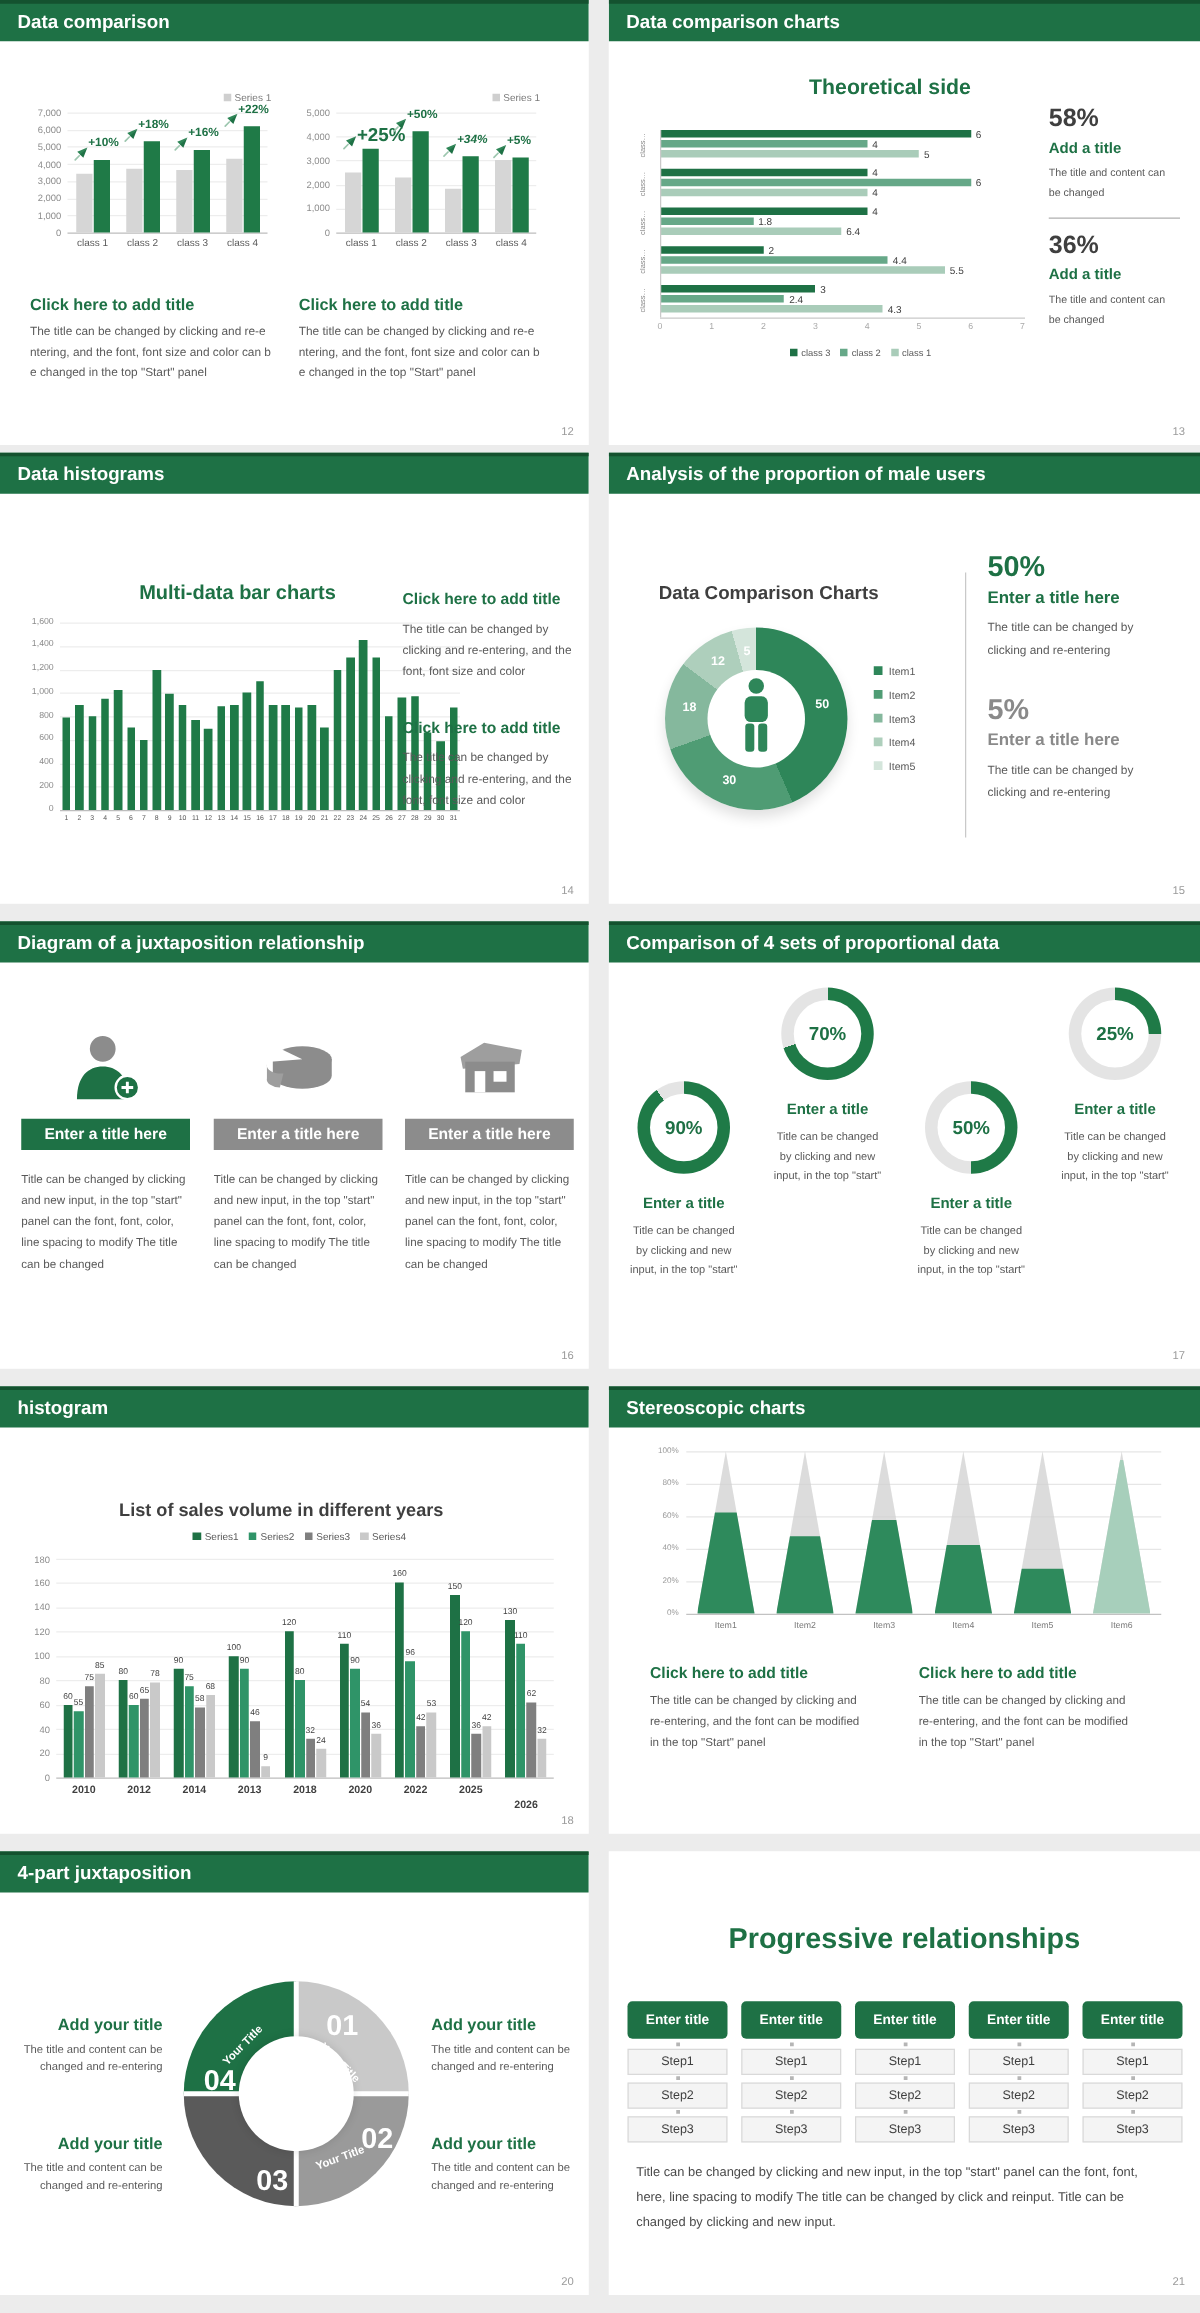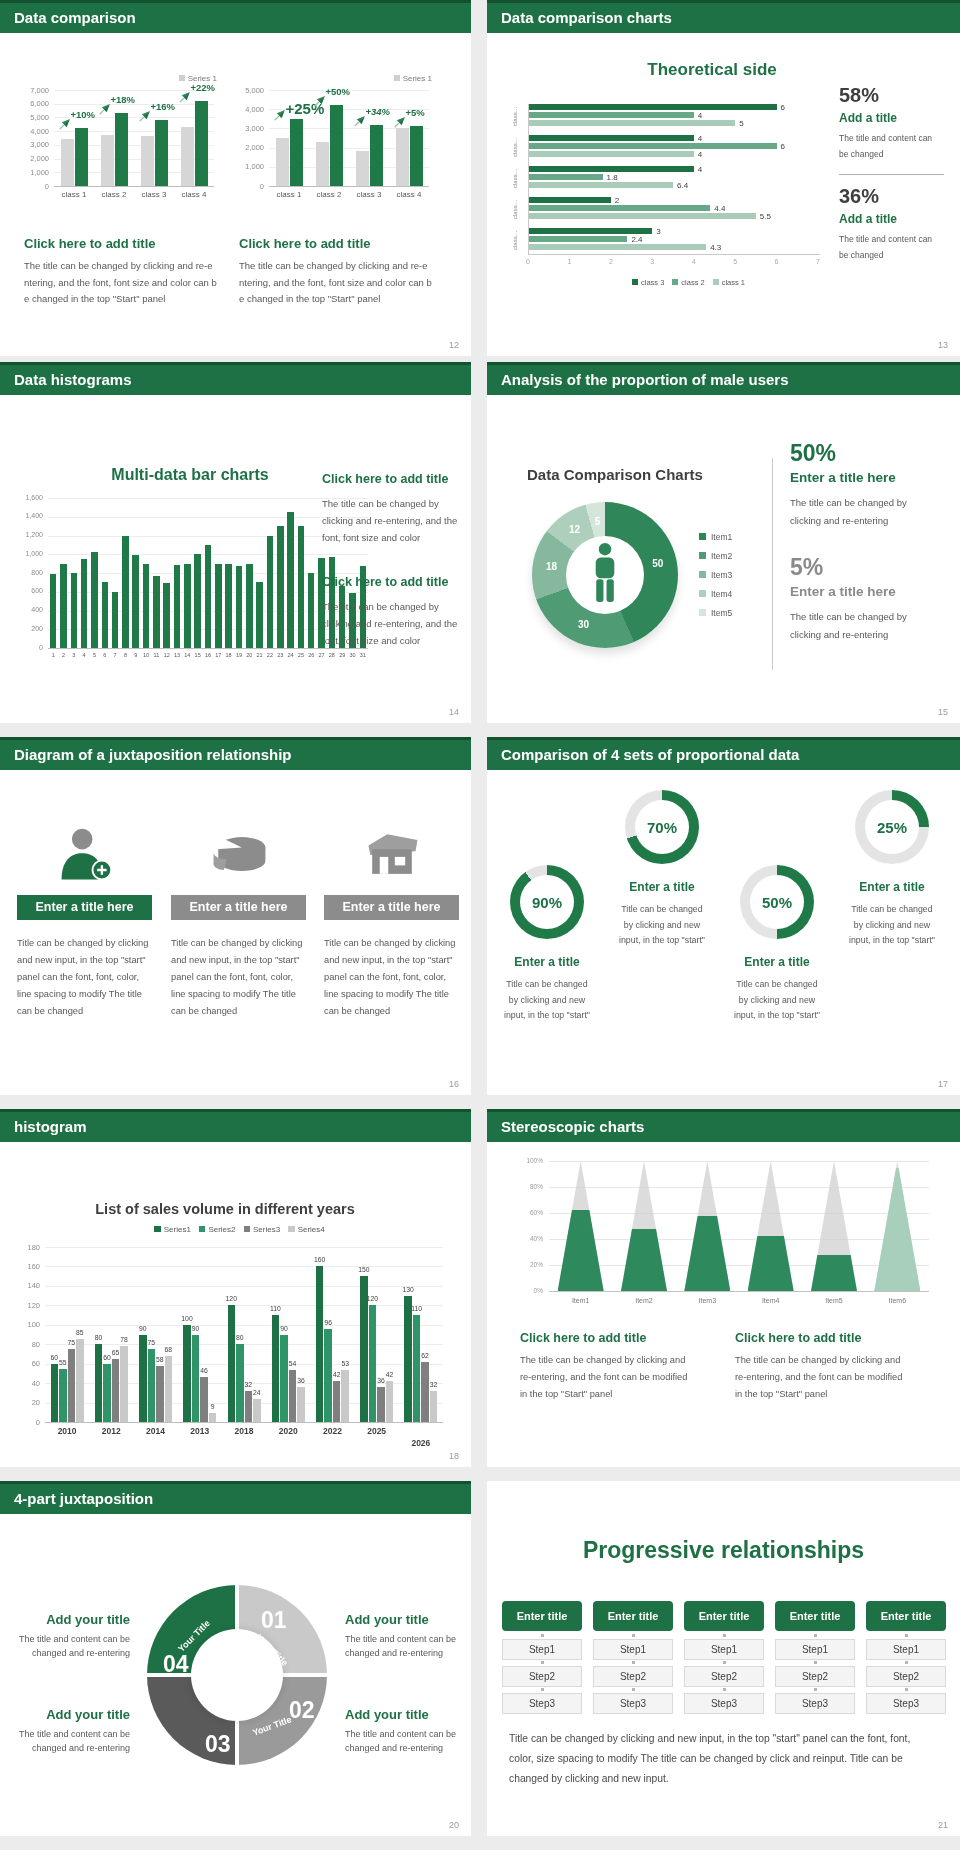--- a/index.html
+++ b/index.html
@@ -710,17 +710,17 @@
       <div class="greenbtn" style="left: 379px; top: 120px; width: 80px;">Enter title</div>
       <div class="stepdot" style="left: 417.5px; top: 153px;"></div>
       <div class="stepbox" style="left: 379px; top: 158px; width: 80px;">Step1</div>
       <div class="stepdot" style="left: 417.5px; top: 180px;"></div>
       <div class="stepbox" style="left: 379px; top: 185px; width: 80px;">Step2</div>
       <div class="stepdot" style="left: 417.5px; top: 207px;"></div>
       <div class="stepbox" style="left: 379px; top: 212px; width: 80px;">Step3</div>
     </div>
   <div class="abs" style="left:22px;top:248px;width:435px;font-size:10.3px;line-height:20px;color:#4a4a4a">
       <div>Title can be changed by clicking and new input, in the top "start" panel can the font, font,</div>
-      <div>color, size spacing to modify The title can be changed by click and reinput. Title can be</div>
+      <div>here, line spacing to modify The title can be changed by click and reinput. Title can be</div>
       <div>changed by clicking and new input.</div>
     </div>
   <div class="pagenum">21</div>
 </div>
 
 </body></html>

